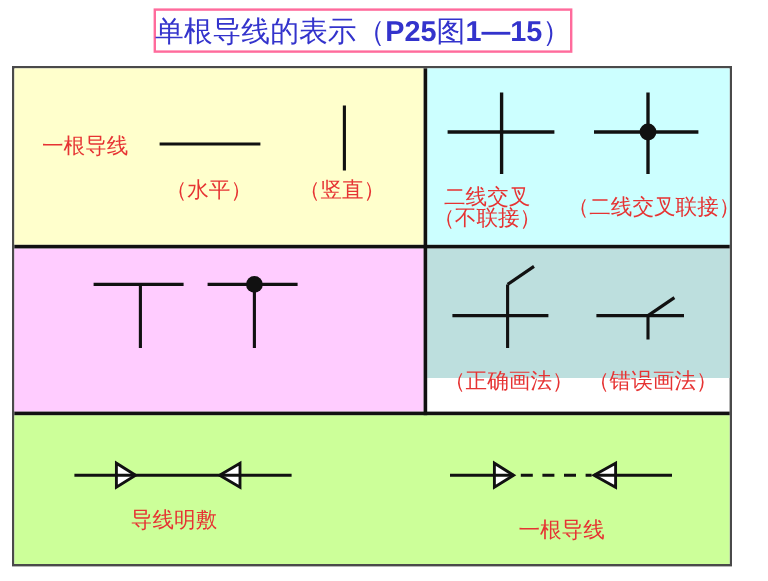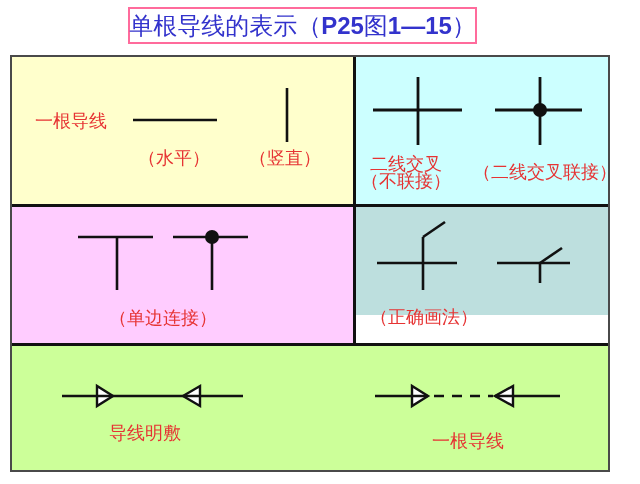--- a/index.html
+++ b/index.html
@@ -74,33 +74,33 @@
   </div>
 
   <div class="cell cell-pink">
     <svg class="sym" width="341" height="136" viewBox="0 0 341 136">
       <line x1="66" y1="30" x2="141" y2="30" stroke="#111" stroke-width="2.6"></line>
       <line x1="105" y1="30" x2="105" y2="83" stroke="#111" stroke-width="2.6"></line>
       <line x1="161" y1="30" x2="236" y2="30" stroke="#111" stroke-width="2.6"></line>
       <line x1="200" y1="30" x2="200" y2="83" stroke="#111" stroke-width="2.6"></line>
       <circle cx="200" cy="30" r="7" fill="#111"></circle>
     </svg>
-    <div class="lbl" style="left:151px;top:112px;">（单边连接）</div>
   </div>
 
   <div class="cell cell-teal">
     <svg class="sym" width="252" height="136" viewBox="0 0 252 136">
       <line x1="21" y1="56" x2="101" y2="56" stroke="#111" stroke-width="2.6"></line>
       <line x1="67" y1="30" x2="67" y2="83" stroke="#111" stroke-width="2.6"></line>
       <line x1="67" y1="30" x2="89" y2="15" stroke="#111" stroke-width="2.6"></line>
       <line x1="141" y1="56" x2="214" y2="56" stroke="#111" stroke-width="2.6"></line>
       <line x1="184" y1="56" x2="184" y2="76" stroke="#111" stroke-width="2.6"></line>
       <line x1="184" y1="56" x2="206" y2="41" stroke="#111" stroke-width="2.6"></line>
     </svg>
     <div class="lbl" style="left:68px;top:111px;">（正确画法）</div>
+    <div class="lbl" style="left:188px;top:111px;">（错误画法）</div>
   </div>
 
   <div class="cell cell-green">
     <svg class="sym" width="596" height="124" viewBox="0 0 596 124">
 
       <polygon points="85,40 85,60 101,50" fill="#ffffff" stroke="#111" stroke-width="2.4"></polygon>
       <polygon points="188,40 188,60 171,50" fill="#ffffff" stroke="#111" stroke-width="2.4"></polygon>
       <line x1="50" y1="50" x2="231" y2="50" stroke="#111" stroke-width="2.6"></line>
 
       <polygon points="400,40 400,60 416,50" fill="#ffffff" stroke="#111" stroke-width="2.4"></polygon>

